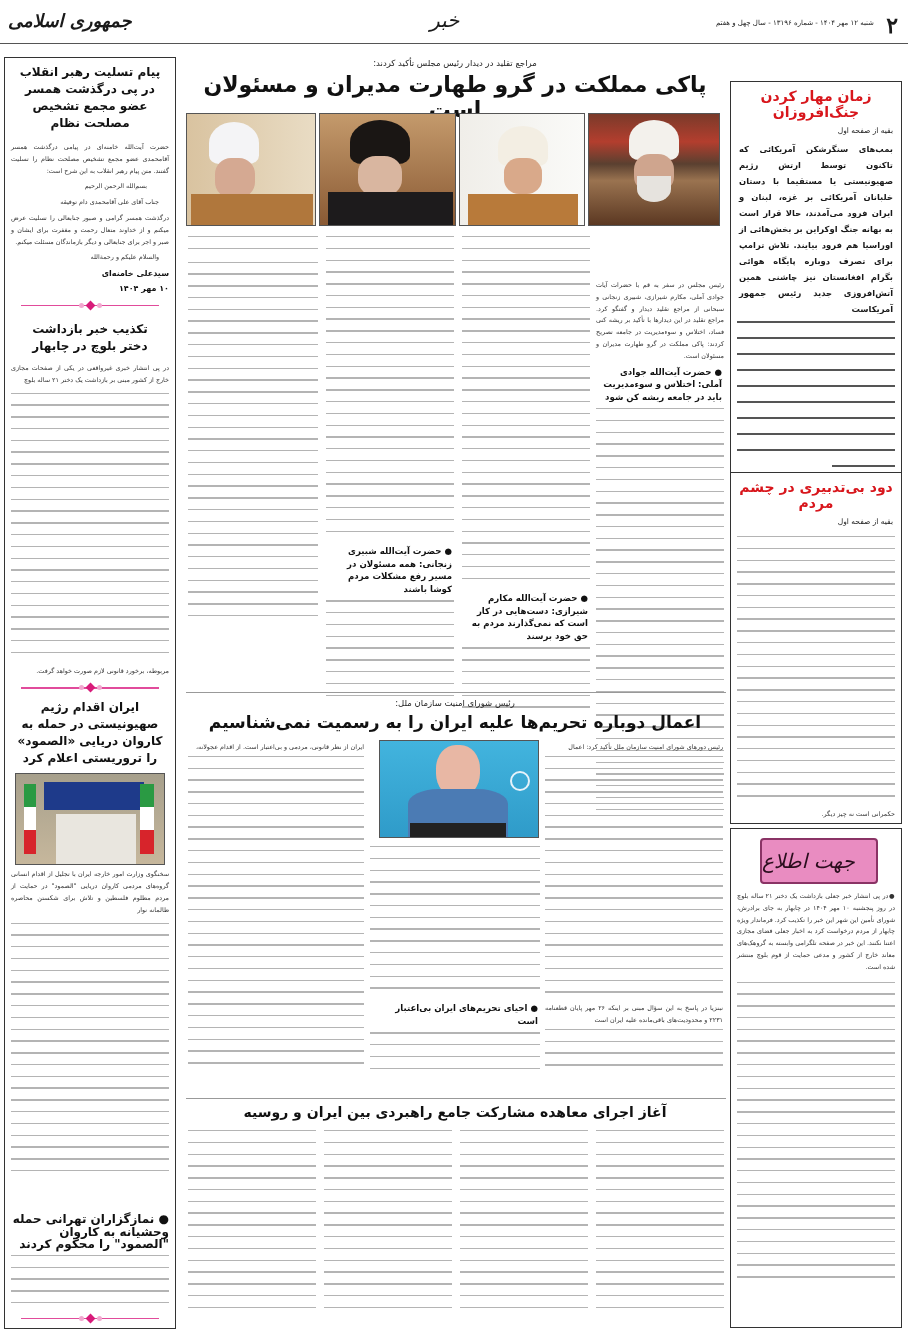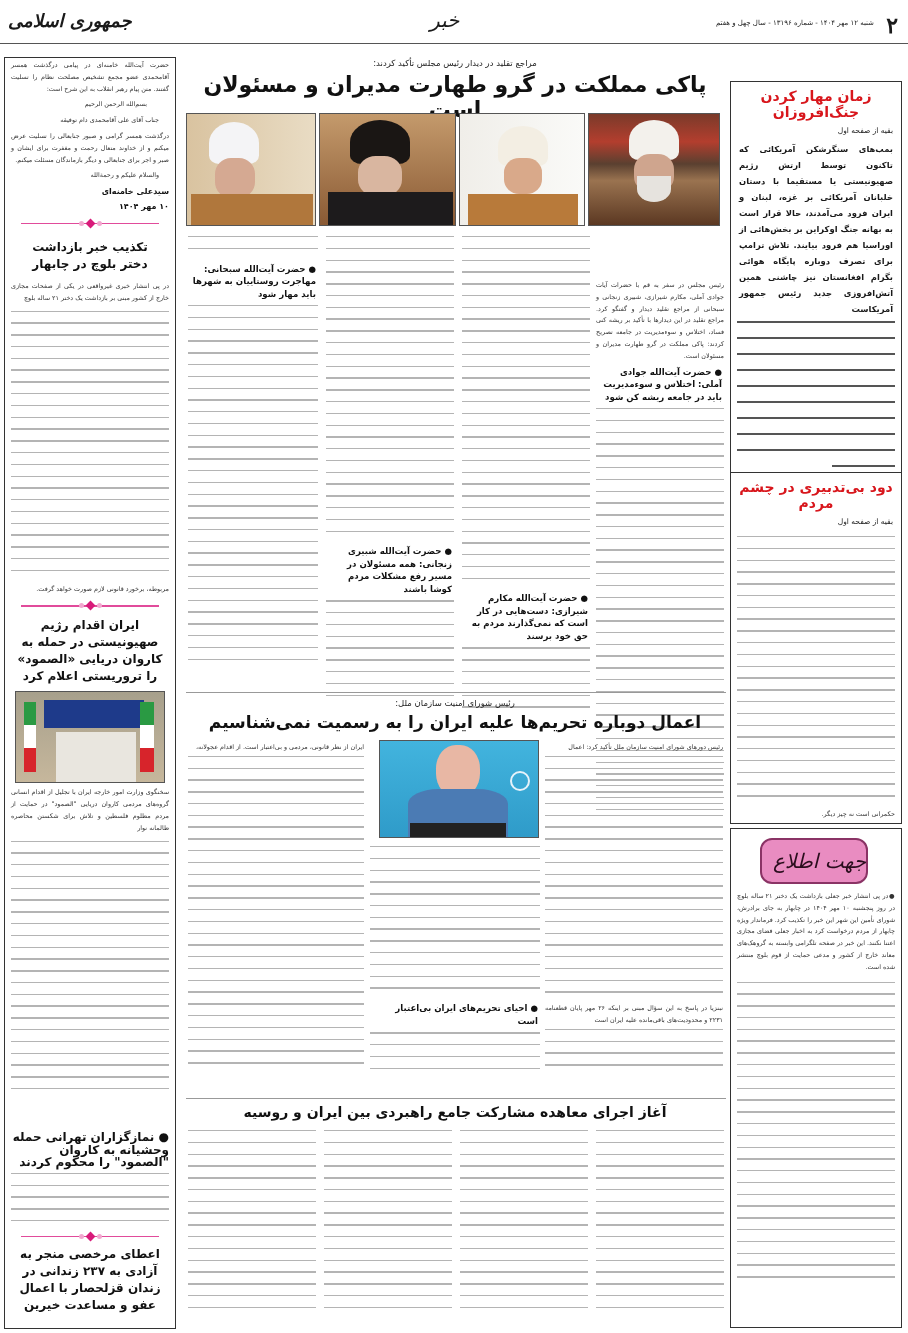--- a/index.html
+++ b/index.html
@@ -26,21 +26,21 @@
   .photo { position: absolute; overflow: hidden; border: 1px solid #555; }
 
   .divider { position: absolute; height: 10px; }
   .divider .bar { position: absolute; top: 4px; left: 0; right: 0; height: 1.2px; background: #e14b9b; }
   .divider .dot { position: absolute; top: 1px; left: 50%; width: 7px; height: 7px; margin-left: -3.5px; background: #d81b7a; transform: rotate(45deg); }
   .divider .dot2 { position: absolute; top: 2px; width: 5px; height: 5px; border-radius: 50%; background: #f2a7cf; }
 
   .col { position: absolute; }
   .subhead { font-weight: bold; font-size: 8.6px; line-height: 12.5px; padding: 3px 2px; color: #111; }
 
-  .promo { position: absolute; left: 760px; top: 838px; width: 108px; height: 46px; background: #e98cc1; border: 2px solid #8a3365; border-radius: 12px; display: flex; align-items: center; justify-content: flex-start; }
+  .promo { position: absolute; left: 760px; top: 838px; width: 118px; height: 46px; background: #e98cc1; border: 2px solid #8a3365; border-radius: 4px; display: flex; align-items: center; justify-content: flex-end; }
   .promo span { font-family: "DejaVu Serif", serif; font-style: italic; font-size: 20px; color: #2a0d1d; }
 </style>
 </head>
 <body>
 
 <header class="masthead">
   <div class="page-num">۲</div>
   <div class="issue-line">شنبه ۱۲ مهر ۱۴۰۴ - شماره ۱۳۱۹۶ - سال چهل و هفتم</div>
   <div class="section-title">خبر</div>
   <div class="paper-name">جمهوری اسلامی</div>
@@ -278,21 +278,20 @@
       <div class="ln"></div>
       <div class="ln"></div>
       <div class="ln"></div>
   </div>
 </div>
 <div class="col" style="left:188px; top:232px; width:130px;">
   <div class="lines" style="padding:4px 0 0;">
     <div class="ln"></div>
       <div class="ln"></div>
   </div>
-  <div class="subhead">● حضرت آیت‌الله سبحانی: مهاجرت روستاییان به شهرها باید مهار شود</div>
   <div class="lines" style="padding:2px 0 0;">
     <div class="ln"></div>
       <div class="ln"></div>
       <div class="ln"></div>
       <div class="ln"></div>
       <div class="ln"></div>
       <div class="ln"></div>
       <div class="ln"></div>
       <div class="ln"></div>
       <div class="ln"></div>
@@ -495,20 +494,21 @@
       <div class="ln"></div>
       <div class="ln"></div>
       <div class="ln"></div>
       <div class="ln"></div>
       <div class="ln"></div>
       <div class="ln"></div>
     </div>
 </div>
 
 <section class="box" style="left:4px; top:57px; width:172px; height:1272px;">
+  <h2 class="headline" style="position:static; font-size:12px; line-height:17px; padding:6px 10px 8px;">پیام تسلیت رهبر انقلاب در پی درگذشت همسر عضو مجمع تشخیص مصلحت نظام</h2>
   <p class="text">حضرت آیت‌الله خامنه‌ای در پیامی درگذشت همسر آقامحمدی عضو مجمع تشخیص مصلحت نظام را تسلیت گفتند. متن پیام رهبر انقلاب به این شرح است:</p>
   <p class="text" style="padding-right:28px;">بسم‌الله الرحمن الرحیم</p>
   <p class="text" style="padding-right:16px;">جناب آقای علی آقامحمدی دام توفیقه</p>
   <p class="text">درگذشت همسر گرامی و صبور جنابعالی را تسلیت عرض میکنم و از خداوند متعال رحمت و مغفرت برای ایشان و صبر و اجر برای جنابعالی و دیگر بازماندگان مسئلت میکنم.</p>
   <p class="text" style="padding-right:16px;">والسلام علیکم و رحمةالله</p>
   <p class="text" style="font-weight:bold; font-size:8px; color:#111;">سیدعلی خامنه‌ای</p>
   <p class="text" style="font-weight:bold; font-size:8px; color:#111; line-height:9px;">۱۰ مهر ۱۴۰۴</p>
 
   <div class="divider" style="position:relative; margin:6px 16px; width:auto;">
       <div class="bar"></div>

